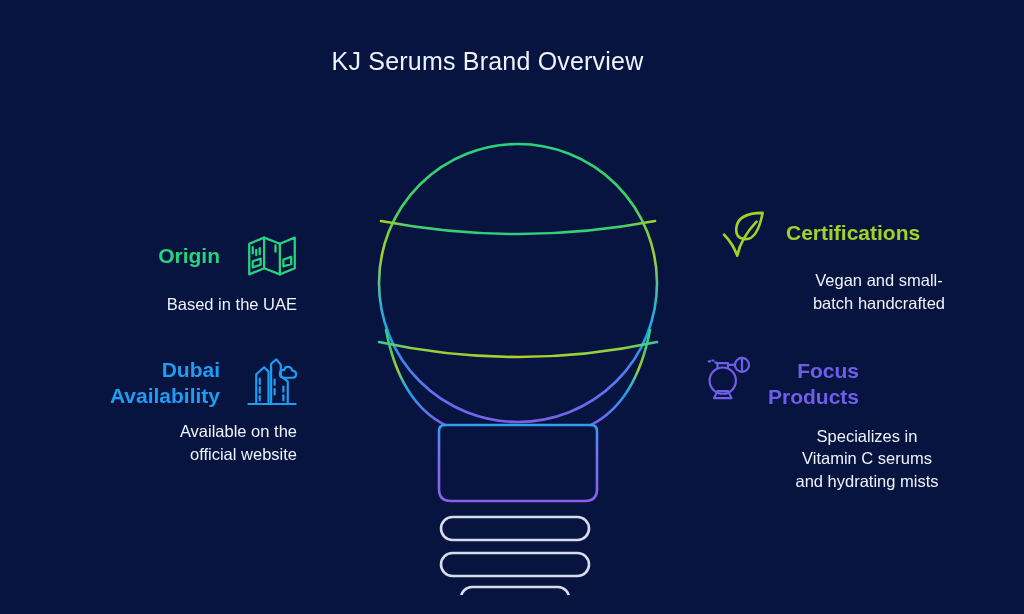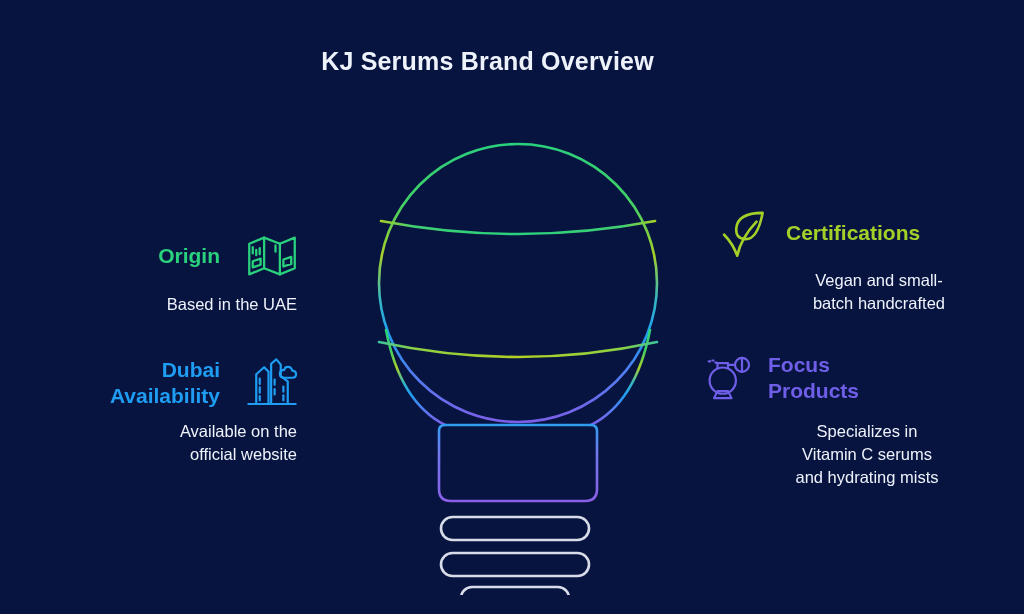--- a/index.html
+++ b/index.html
@@ -23,21 +23,21 @@
 
   
   #page-title {
     position: absolute;
     top: 47px;
     left: 0;
     width: 975px;
     text-align: center;
     color: #eef2fb;
     font-size: 25px;
-    font-weight: 700;
+    font-weight: 400;
     letter-spacing: 0.2px;
     white-space: nowrap;
   }
 
   
   .feature {
     position: absolute;
   }
   .feature-head {
     display: flex;
@@ -81,21 +81,21 @@
   #feature-dubai        { left: 60px;  top: 355px; width: 240px; }
   #feature-certs        { left: 718px; top: 205px; width: 250px; }
   #feature-focus        { left: 700px; top: 350px; width: 270px; }
 
   #feature-origin .feature-desc  { margin-top: 9px;  margin-right: 3px; }
   #feature-dubai  .feature-desc  { margin-top: 9px;  margin-right: 3px; }
   #feature-certs  .feature-desc  { margin-top: 8px;  margin-left: 72px; }
   #feature-focus  .feature-desc  { margin-top: 14px; margin-left: 64px; }
 
   #feature-focus .feature-head { align-items: flex-start; }
-  #feature-focus .feature-title { margin-top: 2px; }
+  #feature-focus .feature-title { margin-top: 8px; text-align: right; }
 
   
   #bulb-graphic {
     position: absolute;
     left: 355px;
     top: 125px;
     width: 320px;
     height: 470px;
   }
 </style>

